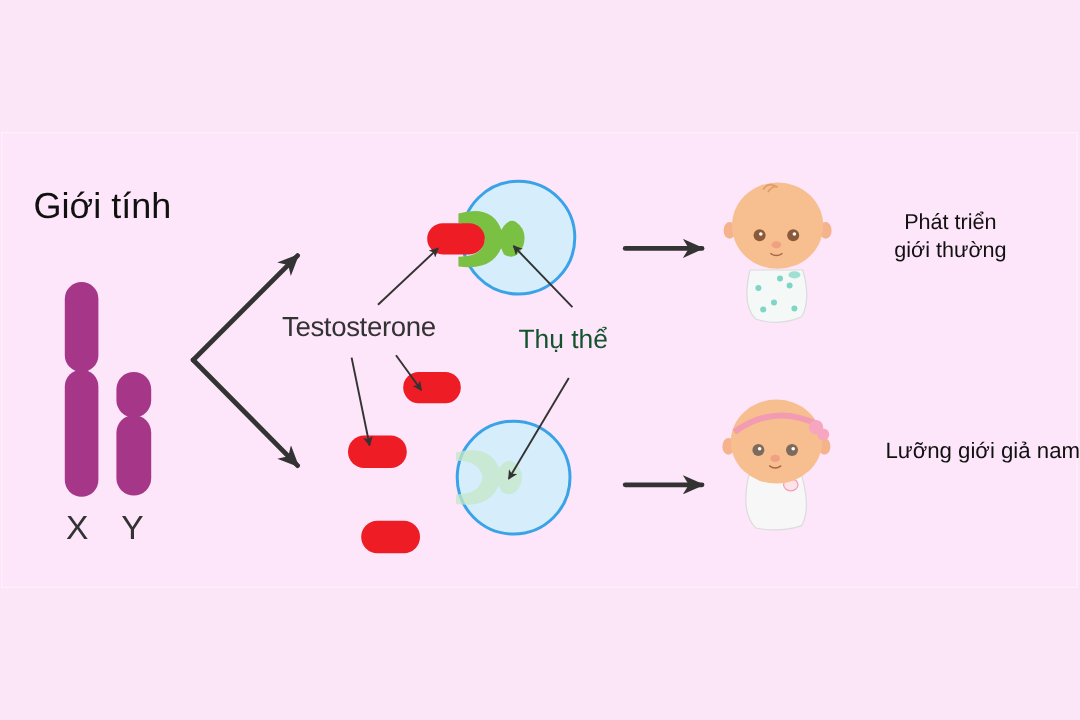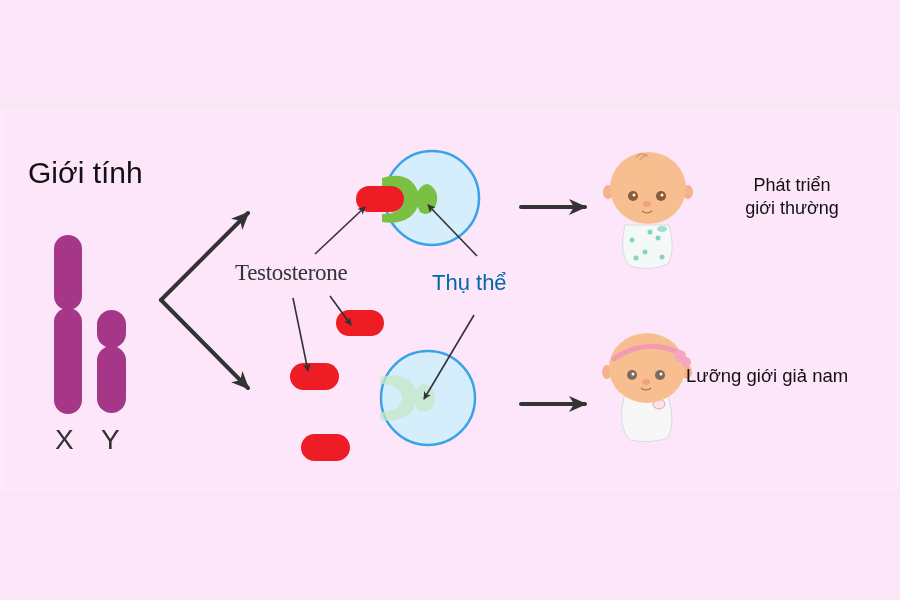--- a/index.html
+++ b/index.html
@@ -13,24 +13,24 @@
     position: absolute; left: 1px; top: 110px; width: 897px; height: 380px;
     background: #fde5fa;
     border: 1px solid #fff0fc;
     box-sizing: border-box;
   }
   svg.diagram { position: absolute; left: 0; top: 0; }
   .lbl { position: absolute; color: #111; line-height: 1.2; white-space: nowrap; }
   .lbl-sex { left: 28px; top: 155px; font-size: 30px; text-align: center; width: 110px; }
   .lbl-x { left: 55px; top: 423px; font-size: 28px; color: #333; }
   .lbl-y { left: 101px; top: 423px; font-size: 28px; color: #333; }
-  .lbl-testo { left: 235px; top: 259px; font-size: 23px; color: #333; font-family: Liberation Serif, serif; letter-spacing: -0.3px; }
-  .lbl-receptor { left: 432px; top: 270px; font-size: 22px; color: #0369a1; }
+  .lbl-testo { left: 235px; top: 259px; font-size: 23px; color: #333; font-family: Liberation Sans, sans-serif; letter-spacing: -0.3px; }
+  .lbl-receptor { left: 432px; top: 270px; font-size: 22px; color: #14532d; }
   .lbl-normal { left: 712px; top: 174px; font-size: 18px; text-align: center; width: 160px; line-height: 1.25; }
-  .lbl-aisx { left: 686px; top: 364px; font-size: 18.5px; text-align: left; width: 214px; line-height: 1.27; }
+  .lbl-aisx { left: 686px; top: 364px; font-size: 18.5px; text-align: right; width: 214px; line-height: 1.27; }
 </style>
 </head>
 <body>
 
 <div class="panel"></div>
 
 <svg class="diagram" width="900" height="600" viewBox="0 0 900 600">
   <defs>
     <marker id="ah" markerWidth="10" markerHeight="10" refX="8" refY="5" orient="auto" markerUnits="userSpaceOnUse">
       <path d="M0,0 L10,5 L0,10 L3,5 Z" fill="#333"></path>

